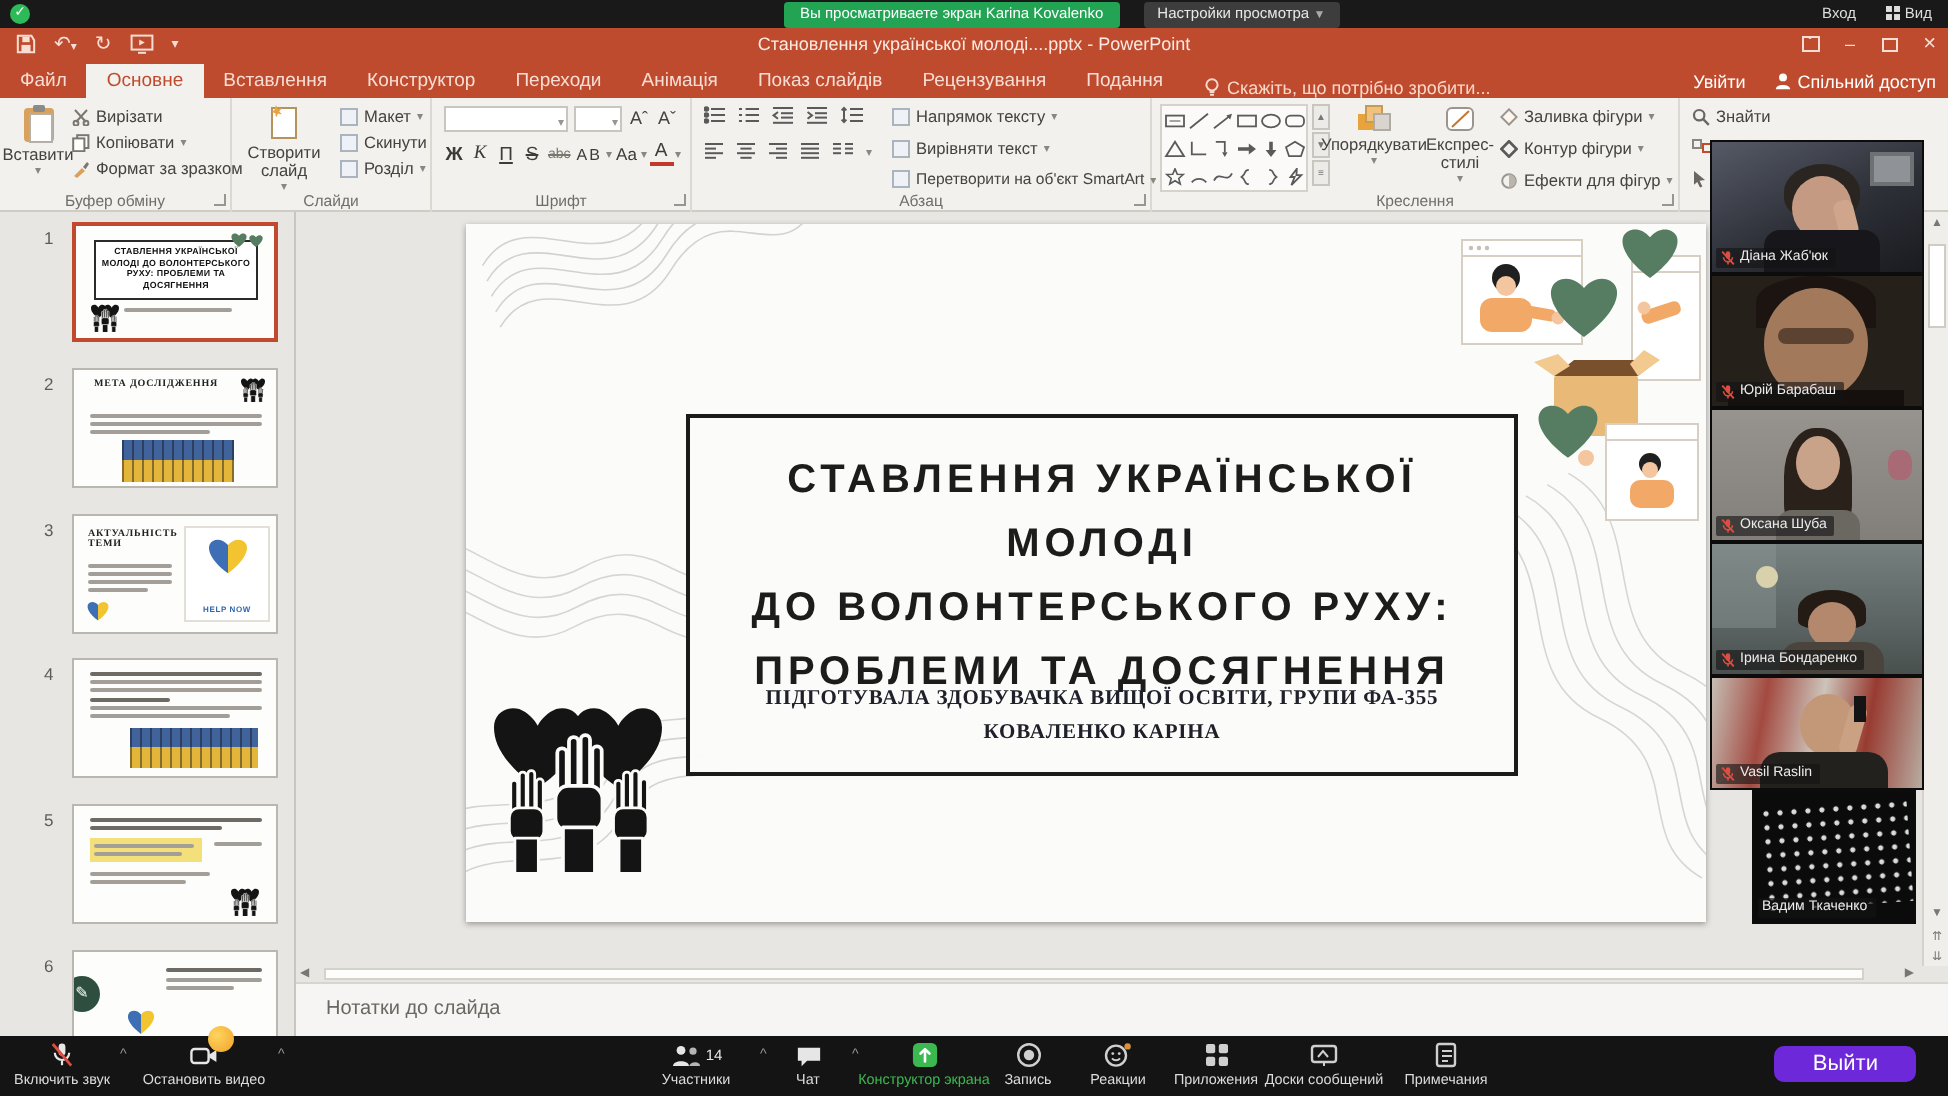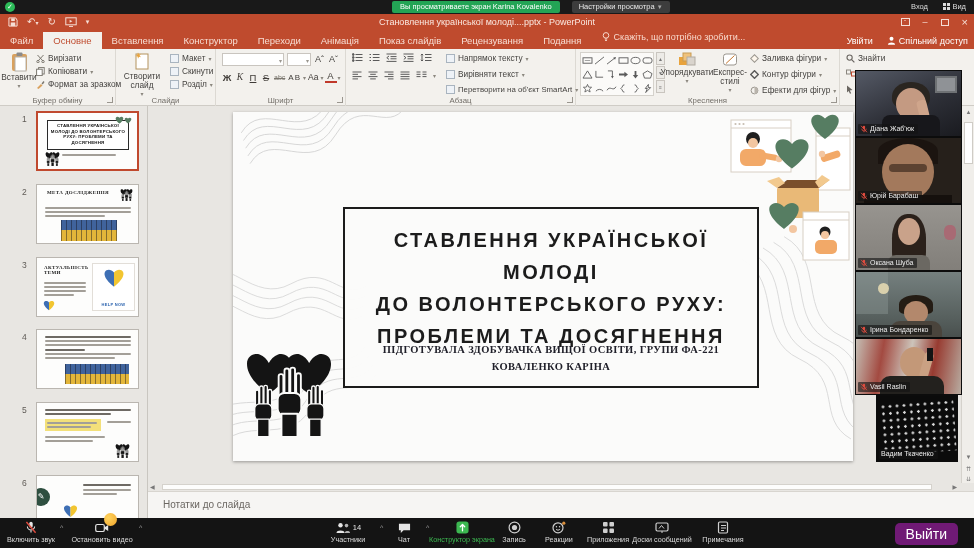--- a/index.html
+++ b/index.html
@@ -21,21 +21,21 @@
   #ppt-titlebar{position:absolute;left:0;top:14px;width:974px;height:18px;background:#bf4b2e;z-index:5}
   #qat{position:absolute;left:8px;top:2px;display:flex;align-items:center;gap:9px;color:#f6ded5;font-size:10px}
   #ppt-title{position:absolute;left:0;top:3px;width:100%;text-align:center;font-size:9px;color:#fbe9e2;pointer-events:none}
   #wctrls{position:absolute;right:6px;top:2px;display:flex;align-items:center;gap:13px;color:#f6ded5}
   .wc-box{display:inline-block;width:8px;height:7px;border:1px solid #f6ded5}
   .wc-min{font-size:9px;line-height:12px}
   .wc-x{font-size:11px;line-height:12px}
   .wc-ribopt{display:inline-block;width:9px;height:8px;border:1px solid #f6ded5;font-size:6px;line-height:7px;text-align:center}
 
   
-  #rtabs{position:absolute;left:0;top:32px;width:974px;height:17px;background:#bf4b2e;display:flex;align-items:flex-start;z-index:5}
+  #rtabs{position:absolute;left:0;top:32px;width:974px;height:17px;background:#bf4b2e;display:flex;align-items:flex-end;z-index:5}
   .rtab{padding:0 10px;font-size:9.5px;line-height:17px;color:#f7ddd3;white-space:nowrap}
   .rtab.active{background:#f3f1ed;color:#bf4b2e}
   #tellme{display:flex;align-items:center;gap:4px;margin-left:10px;font-size:9px;color:#f8d8cb;white-space:nowrap}
   #tabs-right{position:absolute;right:6px;top:0;height:17px;display:flex;align-items:center;gap:14px;color:#fff;font-size:9px}
   #share-btn{display:flex;align-items:center;gap:3px}
 
   
   #ribbon{position:absolute;left:0;top:49px;width:974px;height:57px;background:#f3f1ed;border-bottom:1px solid #cfccc6;z-index:4}
   .rgroup{position:absolute;top:0;height:57px;border-right:1px solid #dcd9d3}
   .glabel{position:absolute;bottom:1px;left:0;width:100%;text-align:center;font-size:7.8px;color:#716d67;white-space:nowrap}
@@ -133,22 +133,22 @@
   .v5 .bd{left:24px;top:37px;width:64px;height:20px;background:#23211e;border-radius:10px 10px 0 0}
   .v6{top:395px;left:876px;width:82px;height:67px;background:#0b0b0b}
   .v6 .x1{left:4px;top:5px;width:74px;height:52px;transform:rotate(-4deg);
           background-image:radial-gradient(rgba(255,255,255,.85) 1.1px,rgba(255,255,255,0) 1.5px);background-size:7px 7px}
 
   
   #zbbar{position:absolute;left:0;top:518px;width:974px;height:30px;background:#141414;z-index:55}
   .zbtn{position:absolute;top:521px;text-align:center;color:#dcdcdc;font-size:7.2px;line-height:1.25;z-index:56;white-space:nowrap}
   .zbtn .ic{height:13px;display:flex;align-items:center;justify-content:center;margin-bottom:1px}
   .zch{position:absolute;top:524px;color:#9a9a9a;font-size:7px;z-index:56}
-  #leave-btn{position:absolute;right:16px;top:523px;background:#701a75;color:#fff;font-size:14px;
-             padding:3px 11px;border-radius:5px;z-index:56}
+  #leave-btn{position:absolute;right:16px;top:523px;background:#6d28d9;color:#fff;font-size:11px;
+             padding:3px 19px;border-radius:5px;z-index:56}
   .green-label{color:#3cb851}
   #reaction-float{position:absolute;left:104px;top:513px;width:13px;height:13px;border-radius:50%;
                   background:radial-gradient(circle at 35% 35%,#ffd45e,#f0a32a);z-index:57}
   #pcount{font-size:7.5px;color:#e6e6e6;margin-left:2px}
 </style>
 </head>
 <body>
 
 <svg width="0" height="0" style="position:absolute" aria-hidden="true">
   <defs>
@@ -800,21 +800,21 @@
     </svg>
 
     <svg id="hands-main" width="88" height="84" viewBox="0 0 104 100">
         <use href="#sym-hands"></use>
       </svg>
 
     <div id="titlebox">
       <div id="slide-title">СТАВЛЕННЯ УКРАЇНСЬКОЇ МОЛОДІ
 ДО ВОЛОНТЕРСЬКОГО РУХУ:
 ПРОБЛЕМИ ТА ДОСЯГНЕННЯ</div>
-      <div id="slide-subtitle">ПІДГОТУВАЛА ЗДОБУВАЧКА ВИЩОЇ ОСВІТИ, ГРУПИ ФА-221
+      <div id="slide-subtitle">ПІДГОТУВАЛА ЗДОБУВАЧКА ВИЩОЇ ОСВІТИ, ГРУПИ ФА-355
 КОВАЛЕНКО КАРІНА</div>
     </div>
   </div>
 
   <div id="vscroll">
     <span class="sbtn" style="top:1px">▲</span>
     <div id="vthumb"></div>
     <span class="sbtn" style="top:346px">▼</span>
     <span class="sbtn" style="top:358px">⇈</span>
     <span class="sbtn" style="top:368px">⇊</span>

